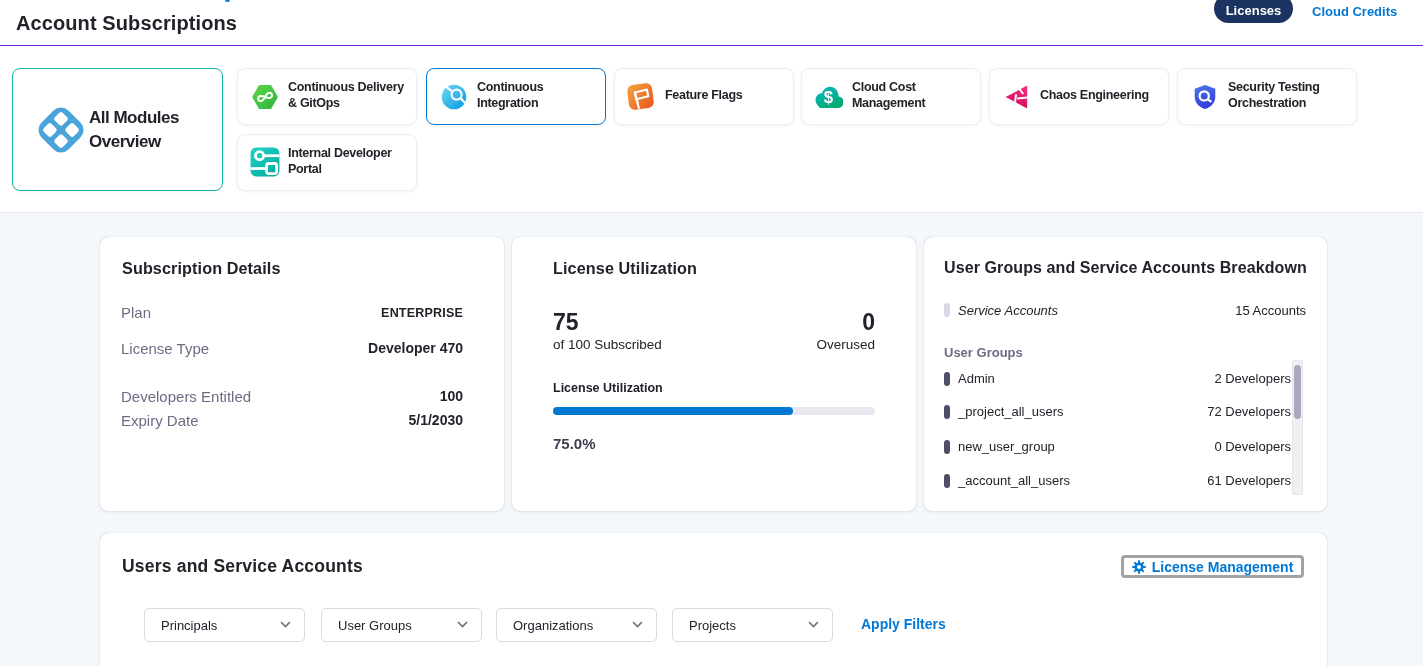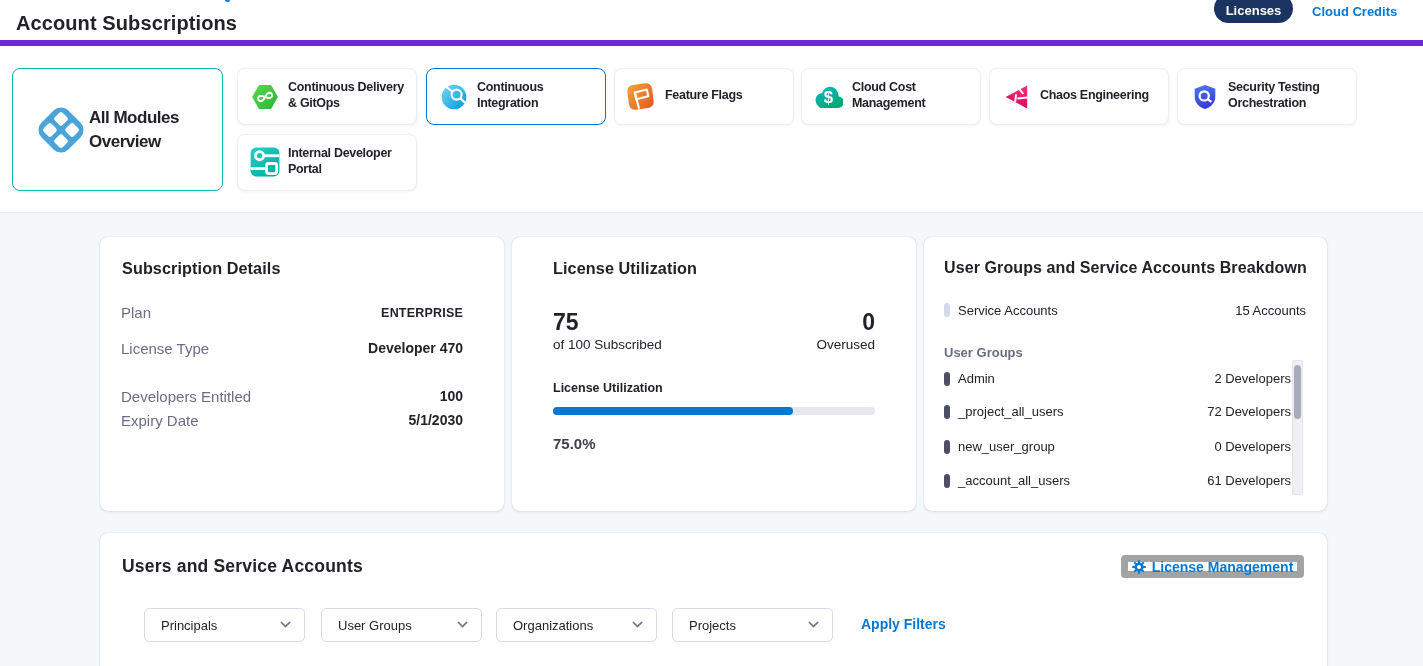--- a/index.html
+++ b/index.html
@@ -1,20 +1,20 @@
 <!DOCTYPE html>
 <html><head>
 <meta charset="utf-8">
 <style>
   * { margin:0; padding:0; box-sizing:border-box; }
   html,body { width:1423px; height:666px; overflow:hidden; }
   body { font-family:"Liberation Sans", sans-serif; background:#fff; position:relative; }
   .abs { position:absolute; }
   
-  .header { position:absolute; left:0; top:0; width:1423px; height:46px; background:#fff; border-bottom:6px solid #6d28d9; }
+  .header { position:absolute; left:0; top:0; width:1423px; height:46px; background:#fff; border-bottom:1px solid #6d28d9; }
   .h1 { position:absolute; left:16px; top:12px; font-size:20px; font-weight:bold; color:#22222a; letter-spacing:0.1px; }
   .topdot { position:absolute; left:225px; top:-2px; width:5px; height:4px; background:#0b7fd4; border-radius:2px; }
   .pill { position:absolute; left:1214px; top:-6px; width:79px; height:29px; background:#1b3360; border-radius:15px; color:#fff; font-size:13px; font-weight:bold; text-align:center; line-height:34px; }
   .cloudcr { position:absolute; left:1312px; top:4px; font-size:13px; font-weight:bold; color:#0278d5; }
   
   .modstrip { position:absolute; left:0; top:46px; width:1423px; height:167px; background:#fff; border-bottom:1px solid #e3e6ec; }
   .allmod { position:absolute; left:12px; top:22px; width:211px; height:123px; background:#fff; border:1px solid #14b8a6; border-radius:8px; box-shadow:0 1px 3px rgba(40,41,61,0.06); }
   .mcard { position:absolute; width:180px; height:57px; background:#fff; border:1px solid #eceef2; border-radius:8px; box-shadow:0 1px 3px rgba(40,41,61,0.06); }
   .mcard.sel { border:1.5px solid #0278d5; }
   .micon { position:absolute; left:14px; top:15px; width:26px; height:26px; }
@@ -26,21 +26,21 @@
   .rowlabel { font-size:15px; color:#6b6d85; }
   .rowval { font-size:14px; font-weight:bold; color:#22222a; }
   .kv { position:absolute; left:21px; right:41px; height:20px; }
   .kv .rowlabel { position:absolute; left:0; top:2px; }
   .kv .rowval { position:absolute; right:0; top:2px; }
   .bar-track { position:absolute; left:41px; top:170px; width:322px; height:8px; border-radius:4px; background:#e7e8ef; }
   .bar-fill { position:absolute; left:0; top:0; width:240px; height:8px; border-radius:4px; background:#0278d5; }
   .grp-pill { position:absolute; width:6px; height:14px; border-radius:3px; }
   .grp-name { position:absolute; left:35px; font-size:13px; color:#22222a; }
   .grp-num { position:absolute; font-size:13px; color:#22222a; }
-  .btn-lm { position:absolute; left:1021px; top:22px; width:183px; height:23px; border:7px solid #a3a3a3; border-radius:4px; color:#0278d5; font-size:14px; font-weight:bold; display:flex; align-items:center; justify-content:center; gap:6px; background:#fff; }
+  .btn-lm { position:absolute; left:1021px; top:22px; width:183px; height:23px; border:3px solid #a3a3a3; border-radius:4px; color:#0278d5; font-size:14px; font-weight:bold; display:flex; align-items:center; justify-content:center; gap:6px; background:#fff; }
   .dd { position:absolute; top:75px; width:161px; height:34px; background:#fff; border:1px solid #d9dae5; border-radius:5px; font-size:13px; color:#22222a; display:flex; align-items:center; padding-left:16px; }
   .dd svg { position:absolute; right:13px; top:12px; }
   .applyf { position:absolute; left:761px; top:83px; font-size:14px; font-weight:bold; color:#0278d5; }
 </style>
 </head>
 <body>
 
   <div class="header">
     <div class="topdot"></div>
     <div class="h1">Account Subscriptions</div>
@@ -208,21 +208,21 @@
       <div class="abs" style="left:41px;top:144px;font-size:12.5px;font-weight:bold;color:#22222a;">License Utilization</div>
       <div class="bar-track">
         <div class="bar-fill"></div>
       </div>
       <div class="abs" style="left:41px;top:198px;font-size:15px;font-weight:bold;color:#3c3e4f;">75.0%</div>
     </div>
 
     <div class="card" style="left:924px;top:24px;width:403px;height:274px;">
       <div class="ctitle abs" style="left:20px;top:22px;white-space:nowrap;font-size:16px;">User Groups and Service Accounts Breakdown</div>
       <div class="grp-pill" style="left:20px;top:66px;background:#d7d8e8;"></div>
-      <div class="grp-name" style="left:34px;top:66px;">Service Accounts</div>
+      <div class="grp-name" style="left:34px;top:66px;font-style:italic;">Service Accounts</div>
       <div class="grp-num" style="right:21px;top:66px;">15 Accounts</div>
       <div class="abs" style="left:20px;top:108px;font-size:13px;font-weight:bold;color:#6b6d85;">User Groups</div>
       <div class="grp-pill" style="left:20px;top:135px;background:#4d4f67;"></div>
       <div class="grp-name" style="left:34px;top:134px;">Admin</div>
       <div class="grp-num" style="right:36px;top:134px;">2 Developers</div>
       <div class="grp-pill" style="left:20px;top:168px;background:#4d4f67;"></div>
       <div class="grp-name" style="left:34px;top:167px;">_project_all_users</div>
       <div class="grp-num" style="right:36px;top:167px;">72 Developers</div>
       <div class="grp-pill" style="left:20px;top:203px;background:#4d4f67;"></div>
       <div class="grp-name" style="left:34px;top:202px;">new_user_group</div>

